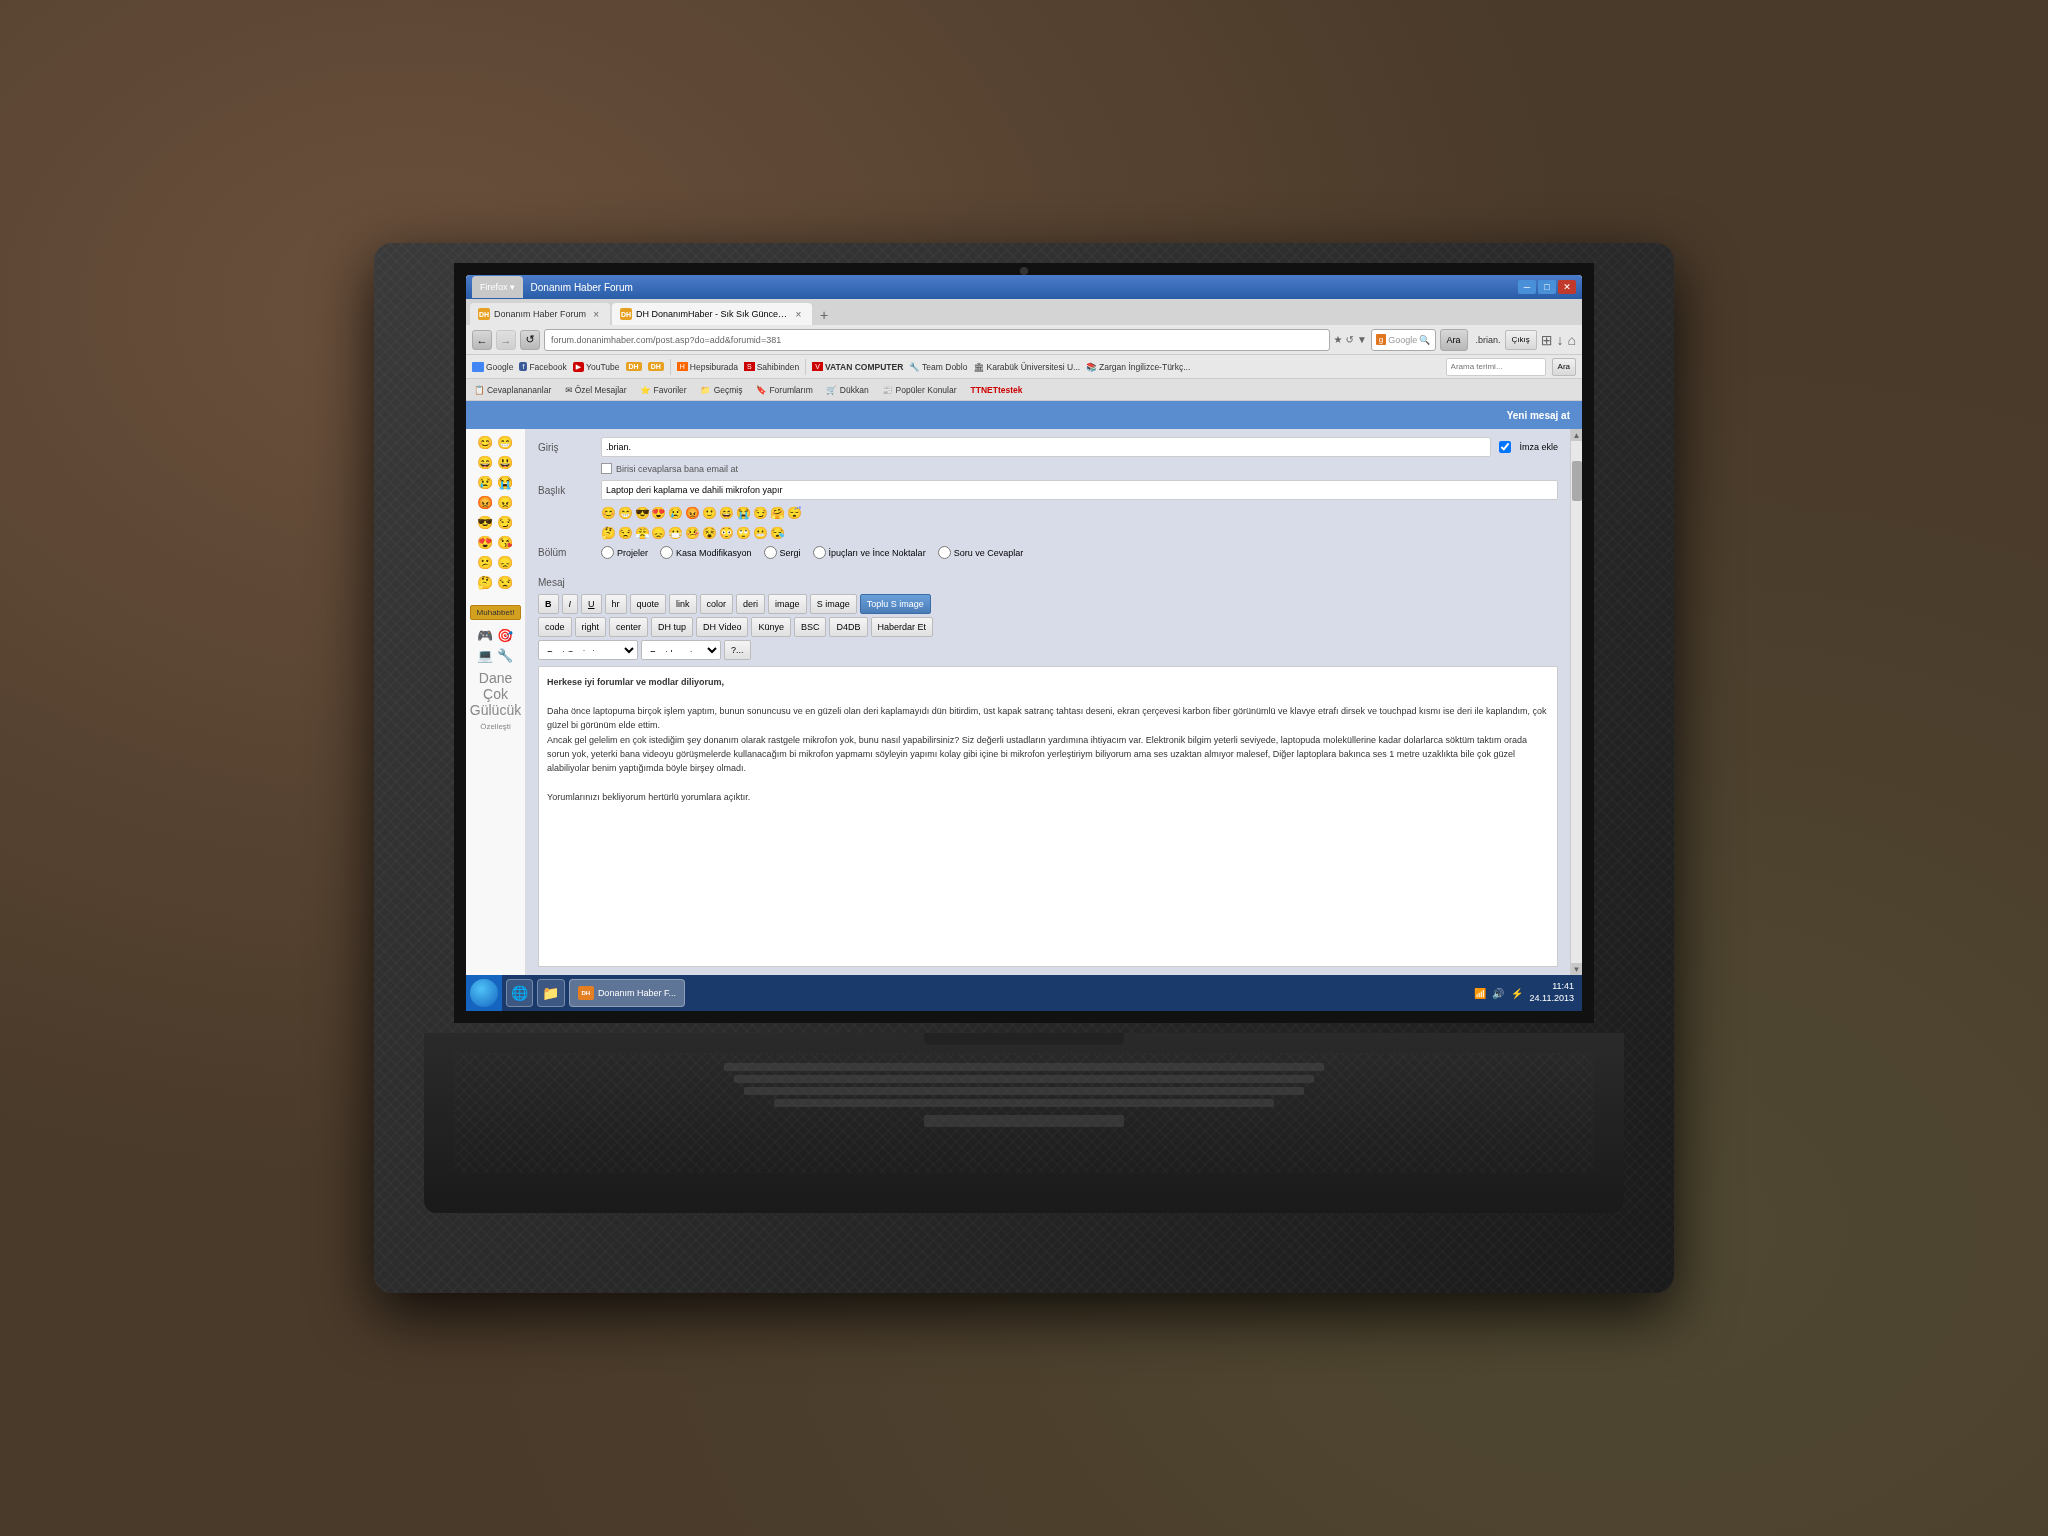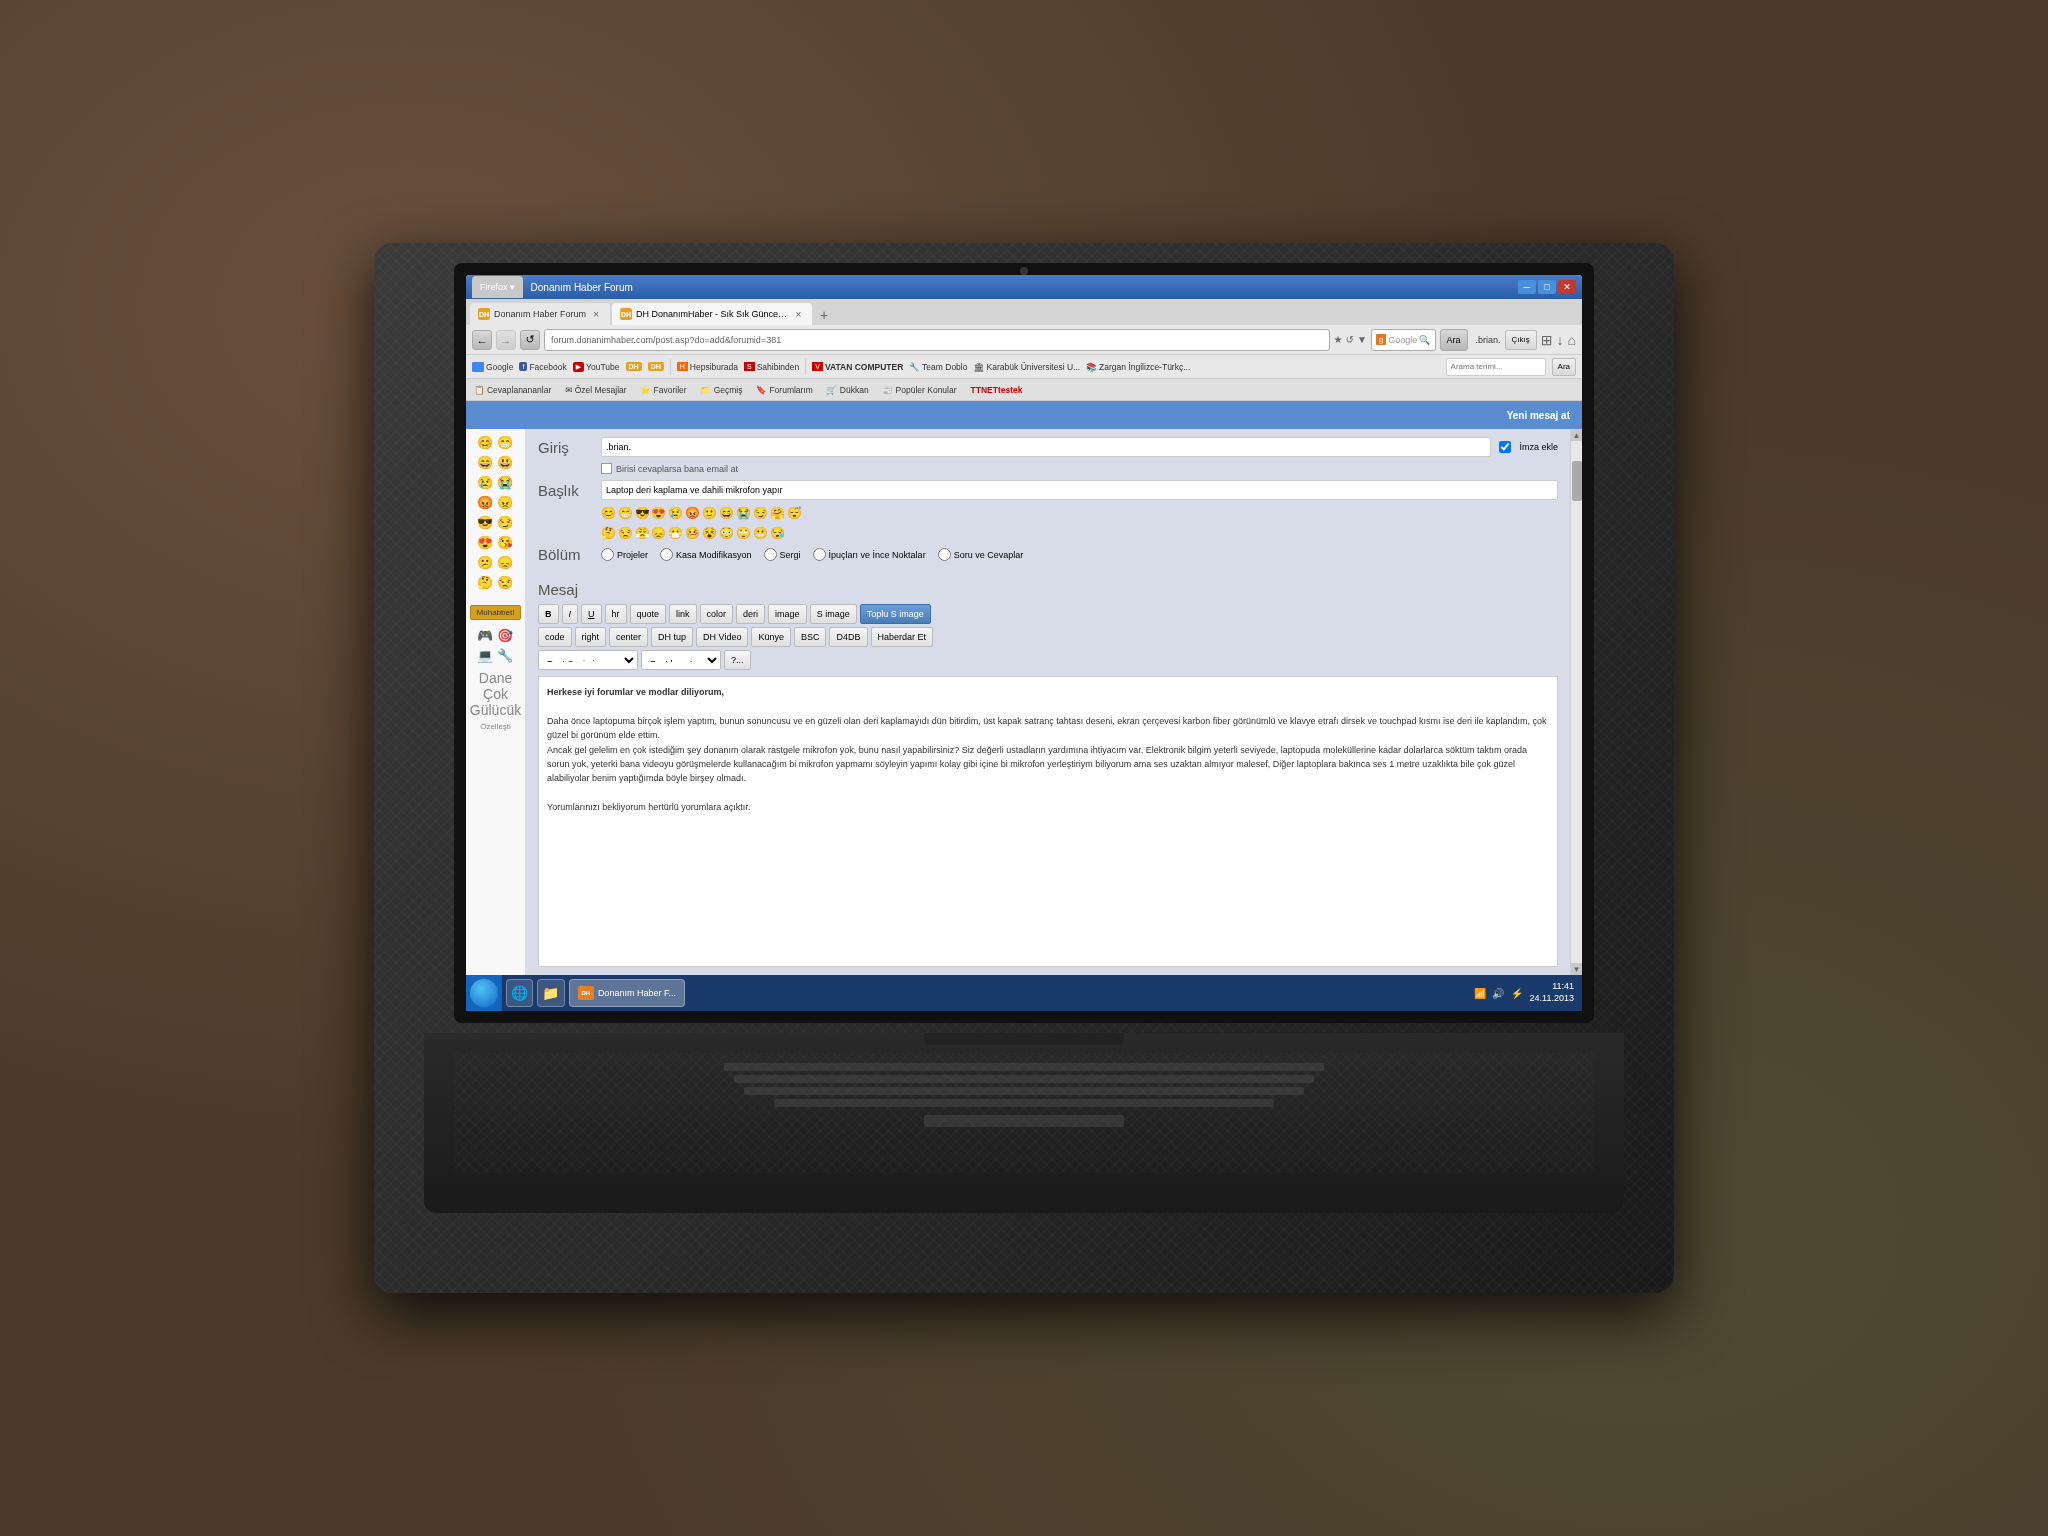--- a/index.html
+++ b/index.html
@@ -42,21 +42,21 @@
         transparent 8px
       ),
       linear-gradient(135deg, #3a3a3a 0%, #2a2a2a 50%, #1a1a1a 100%);
     }
 
     
     .screen-bezel {
       width: 1140px;
       height: 760px;
       background: #111;
-      border-radius: 8px;
+      border-radius: 0;
       padding: 12px;
       margin-top: -60px;
       position: relative;
     }
 
     
     .webcam {
       width: 8px;
       height: 8px;
       background: #333;
@@ -439,21 +439,21 @@
     .form-row {
       display: flex;
       align-items: center;
       gap: 8px;
       font-size: 10px;
     }
 
     .form-label {
       width: 55px;
       color: #555;
-      font-size: 15px;
+      font-size: 10px;
       flex-shrink: 0;
     }
 
     .form-input {
       flex: 1;
       height: 20px;
       border: 1px solid #ccc;
       border-radius: 2px;
       padding: 0 4px;
       font-size: 9px;

